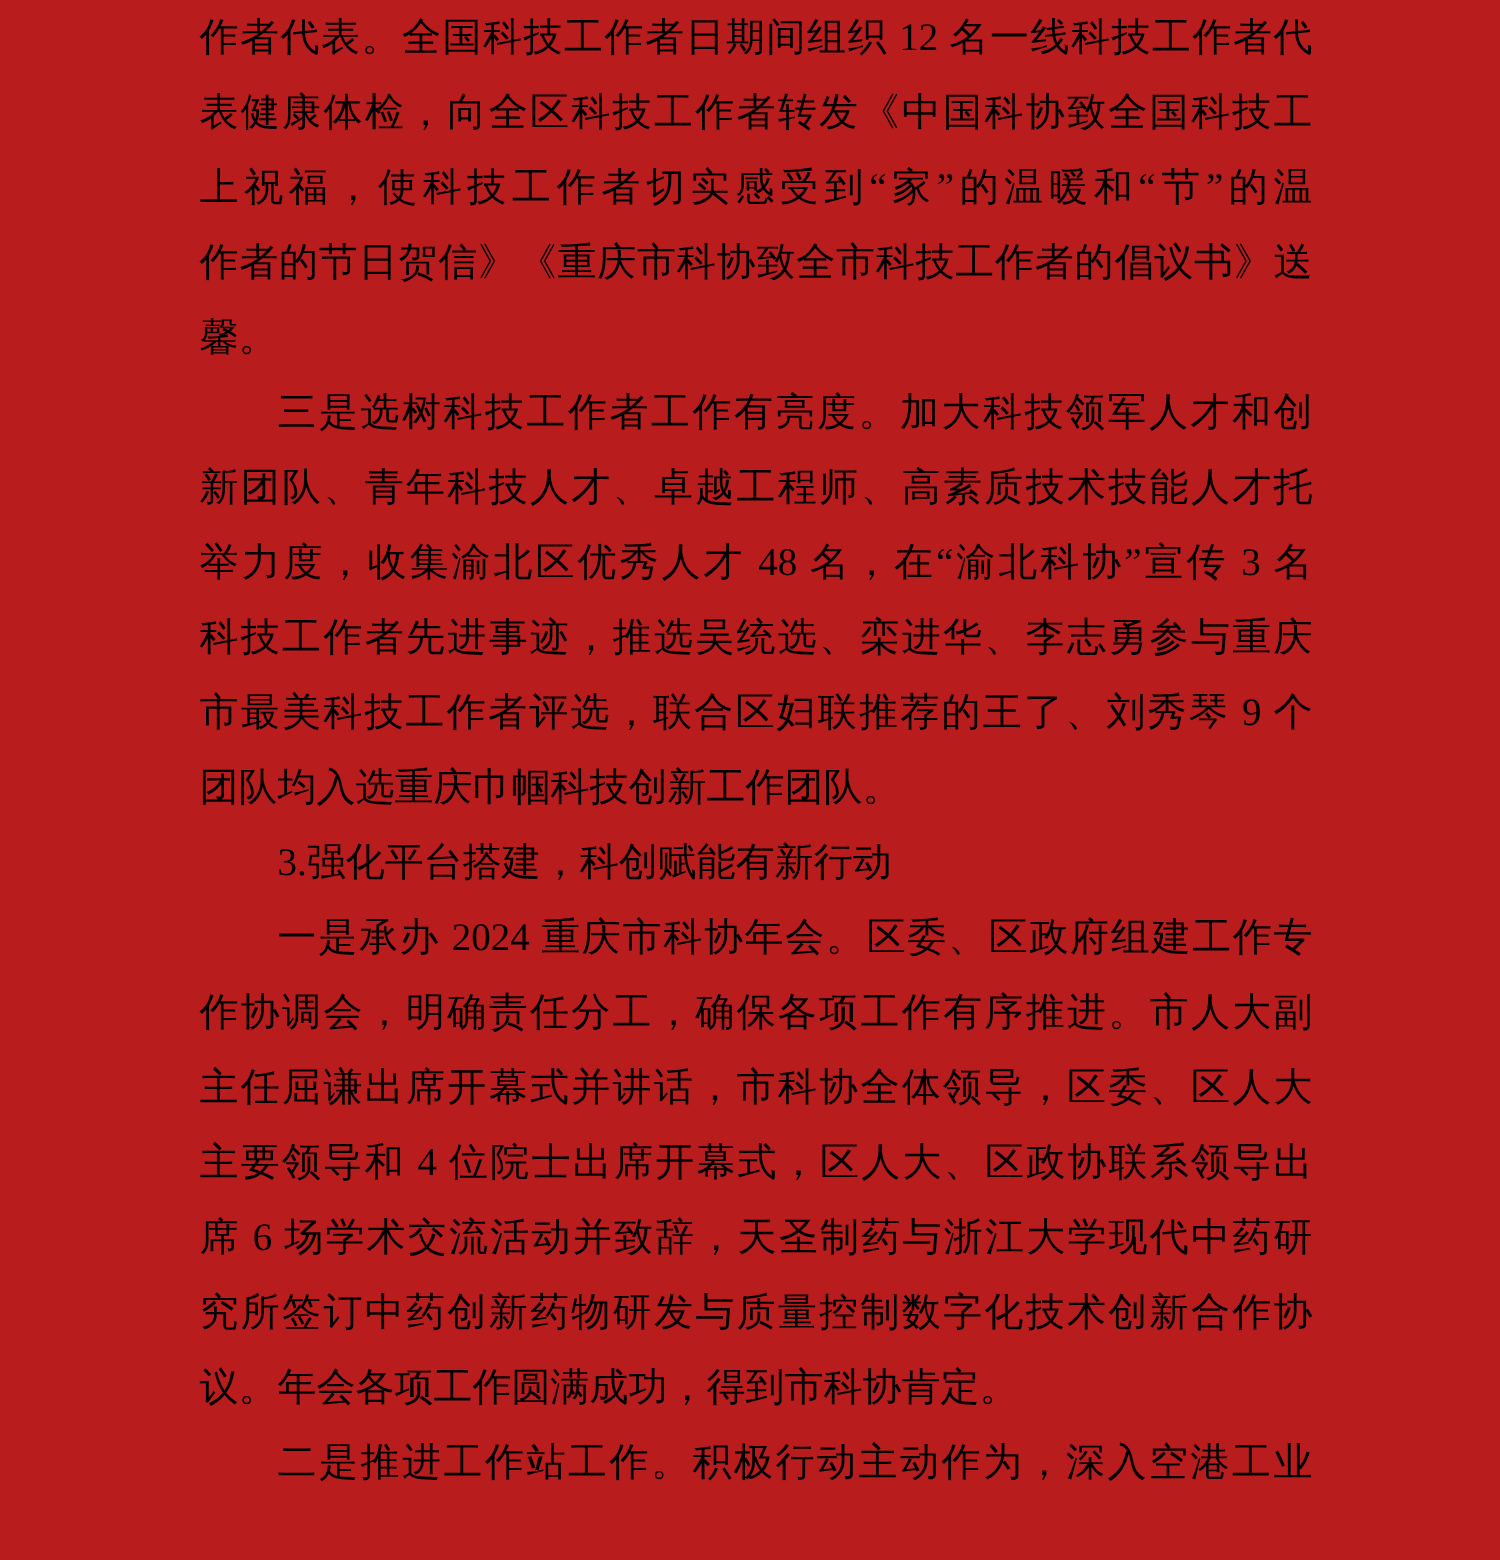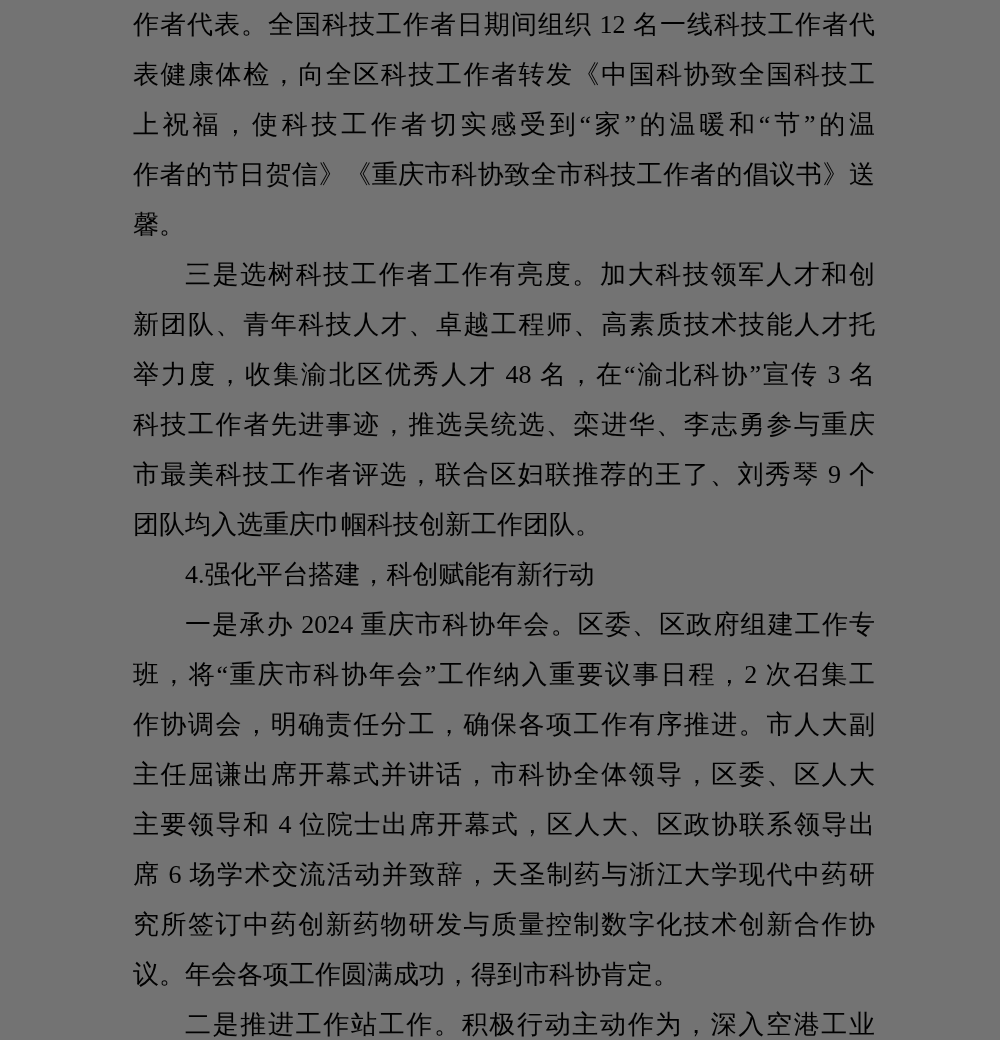--- a/index.html
+++ b/index.html
@@ -13,21 +13,21 @@
     overflow: hidden;
     position: relative;
     font-family: "Liberation Serif", "DejaVu Serif", serif;
   }
   .page {
     position: absolute;
     left: 0;
     top: 0;
     width: 1000px;
     height: 1040px;
-    background: #737373;
+    background: #b91c1c;
   }
   .text-layer {
     position: absolute;
     left: 133px;
     top: 0;
     width: 742px;
     color: #000000;
     font-size: 26px;
     font-weight: 400;
   }
@@ -55,23 +55,22 @@
       <div class="line justify">表健康体检，向全区科技工作者转发《中国科协致全国科技工</div>
       <div class="line justify">上祝福，使科技工作者切实感受到“家”的温暖和“节”的温</div>
       <div class="line justify">作者的节日贺信》《重庆市科协致全市科技工作者的倡议书》送</div>
       <div class="line">馨。</div>
       <div class="line justify indent">三是选树科技工作者工作有亮度。加大科技领军人才和创</div>
       <div class="line justify">新团队、青年科技人才、卓越工程师、高素质技术技能人才托</div>
       <div class="line justify">举力度，收集渝北区优秀人才 48 名，在“渝北科协”宣传 3 名</div>
       <div class="line justify">科技工作者先进事迹，推选吴统选、栾进华、李志勇参与重庆</div>
       <div class="line justify">市最美科技工作者评选，联合区妇联推荐的王了、刘秀琴 9 个</div>
       <div class="line">团队均入选重庆巾帼科技创新工作团队。</div>
-      <div class="line indent">4.强化平台搭建，科创赋能有新行动</div>
+      <div class="line indent">3.强化平台搭建，科创赋能有新行动</div>
       <div class="line justify indent">一是承办 2024 重庆市科协年会。区委、区政府组建工作专</div>
-      <div class="line justify">班，将“重庆市科协年会”工作纳入重要议事日程，2 次召集工</div>
       <div class="line justify">作协调会，明确责任分工，确保各项工作有序推进。市人大副</div>
       <div class="line justify">主任屈谦出席开幕式并讲话，市科协全体领导，区委、区人大</div>
       <div class="line justify">主要领导和 4 位院士出席开幕式，区人大、区政协联系领导出</div>
       <div class="line justify">席 6 场学术交流活动并致辞，天圣制药与浙江大学现代中药研</div>
       <div class="line justify">究所签订中药创新药物研发与质量控制数字化技术创新合作协</div>
       <div class="line">议。年会各项工作圆满成功，得到市科协肯定。</div>
       <div class="line justify indent">二是推进工作站工作。积极行动主动作为，深入空港工业</div>
     </div>
 </div>
 

